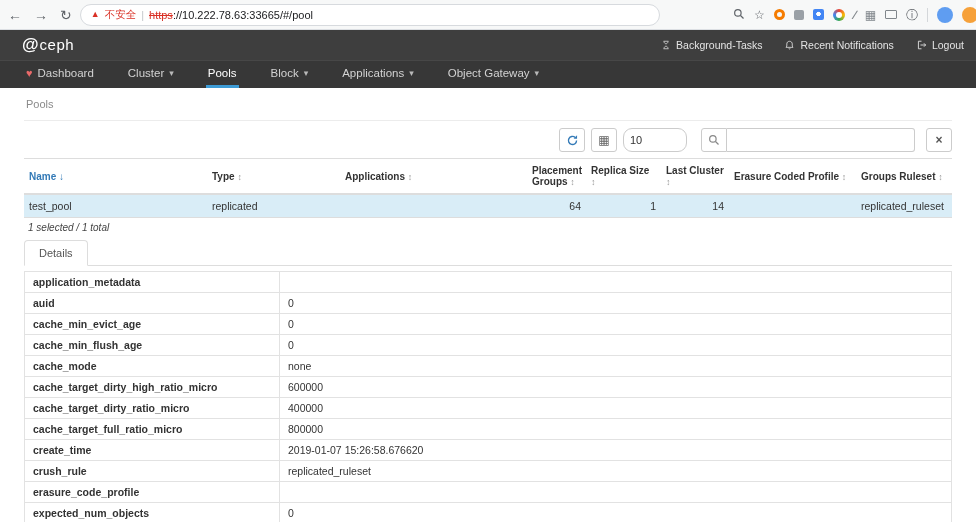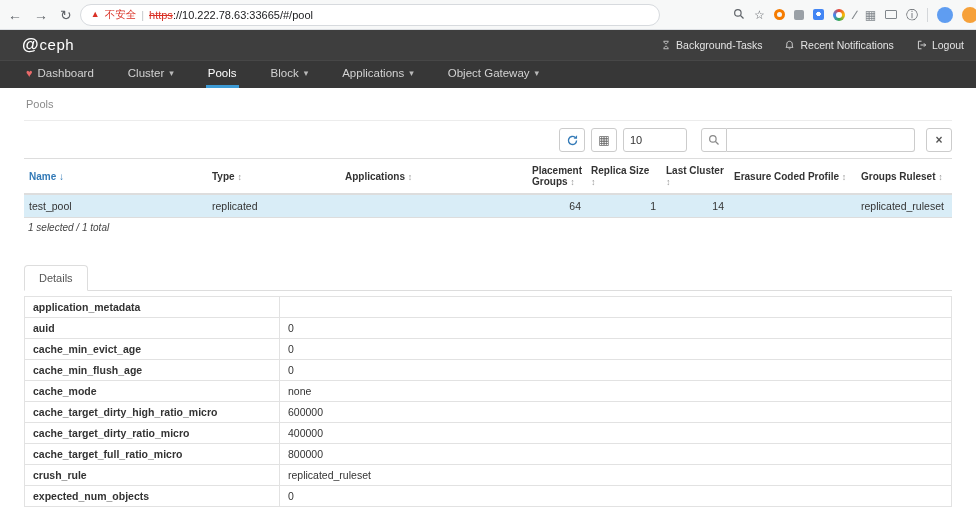--- a/index.html
+++ b/index.html
@@ -84,21 +84,21 @@
 
   
   .toolbar{display:flex;justify-content:flex-end;align-items:center;gap:6px;margin-bottom:6px;}
   .tbtn{
     height:24px;min-width:26px;background:#fff;border:1px solid #ccc;border-radius:3px;
     display:flex;align-items:center;justify-content:center;font-size:12px;color:#555;cursor:default;
   }
   .tbtn.refresh svg{display:block;}
   .tbtn.grid-btn{color:#666;}
   .page-size-input{
-    width:64px;height:24px;border:1px solid #ccc;border-radius:3px;font-size:11px;
+    width:64px;height:24px;border:1px solid #ccc;border-radius:9px;font-size:11px;
     padding:0 6px;color:#333;font-family:inherit;
   }
   .search-group{display:flex;align-items:center;margin-left:8px;}
   .search-btn{border-radius:3px 0 0 3px;}
   .search-input{
     width:188px;height:24px;border:1px solid #ccc;border-left:none;border-radius:0 3px 3px 0;
     font-size:11px;padding:0 6px;font-family:inherit;
   }
   .clear-btn{margin-left:5px;font-size:12px;color:#555;font-weight:bold;}
 
@@ -113,21 +113,21 @@
   .sort.active{color:var(--link-blue);font-size:10px;}
   .pool-table td{
     font-size:10.5px;color:#333;padding:5px;border-bottom:1px solid #ddd;
     overflow:hidden;white-space:nowrap;
   }
   .pool-table tr.selected td{background:var(--selected-row);}
   .pool-table td.num{text-align:right;}
   .table-footer{font-size:10px;font-style:italic;color:#444;padding:4px 4px 0 4px;}
 
   
-  .tabs{display:flex;border-bottom:1px solid #ddd;margin-top:32px;padding-left:0;}
+  .tabs{display:flex;border-bottom:1px solid #ddd;margin-top:7px;padding-left:0;}
   .tab{
     font-size:11px;color:#555;background:#fff;border:1px solid #ddd;border-bottom:1px solid #fff;
     border-radius:4px 4px 0 0;padding:6px 14px;margin-bottom:-1px;cursor:default;
   }
 
   
   table.details-table{width:100%;border-collapse:collapse;table-layout:fixed;margin-top:5px;}
   .details-table th{
     width:255px;text-align:left;font-size:10.5px;font-weight:bold;color:#333;
     padding:4px 8px;border:1px solid #e2e2e2;
@@ -331,22 +331,30 @@
         </tr>
       <tr>
           <th>cache_target_dirty_ratio_micro</th>
           <td>400000</td>
         </tr>
       <tr>
           <th>cache_target_full_ratio_micro</th>
           <td>800000</td>
         </tr>
       <tr>
+          <th>create_time</th>
+          <td>2019-01-07 15:26:58.676620</td>
+        </tr>
+      <tr>
           <th>crush_rule</th>
           <td>replicated_ruleset</td>
+        </tr>
+      <tr>
+          <th>erasure_code_profile</th>
+          <td></td>
         </tr>
       <tr>
           <th>expected_num_objects</th>
           <td>0</td>
         </tr>
     </tbody>
   </table>
 </div>
 
 </body></html>

